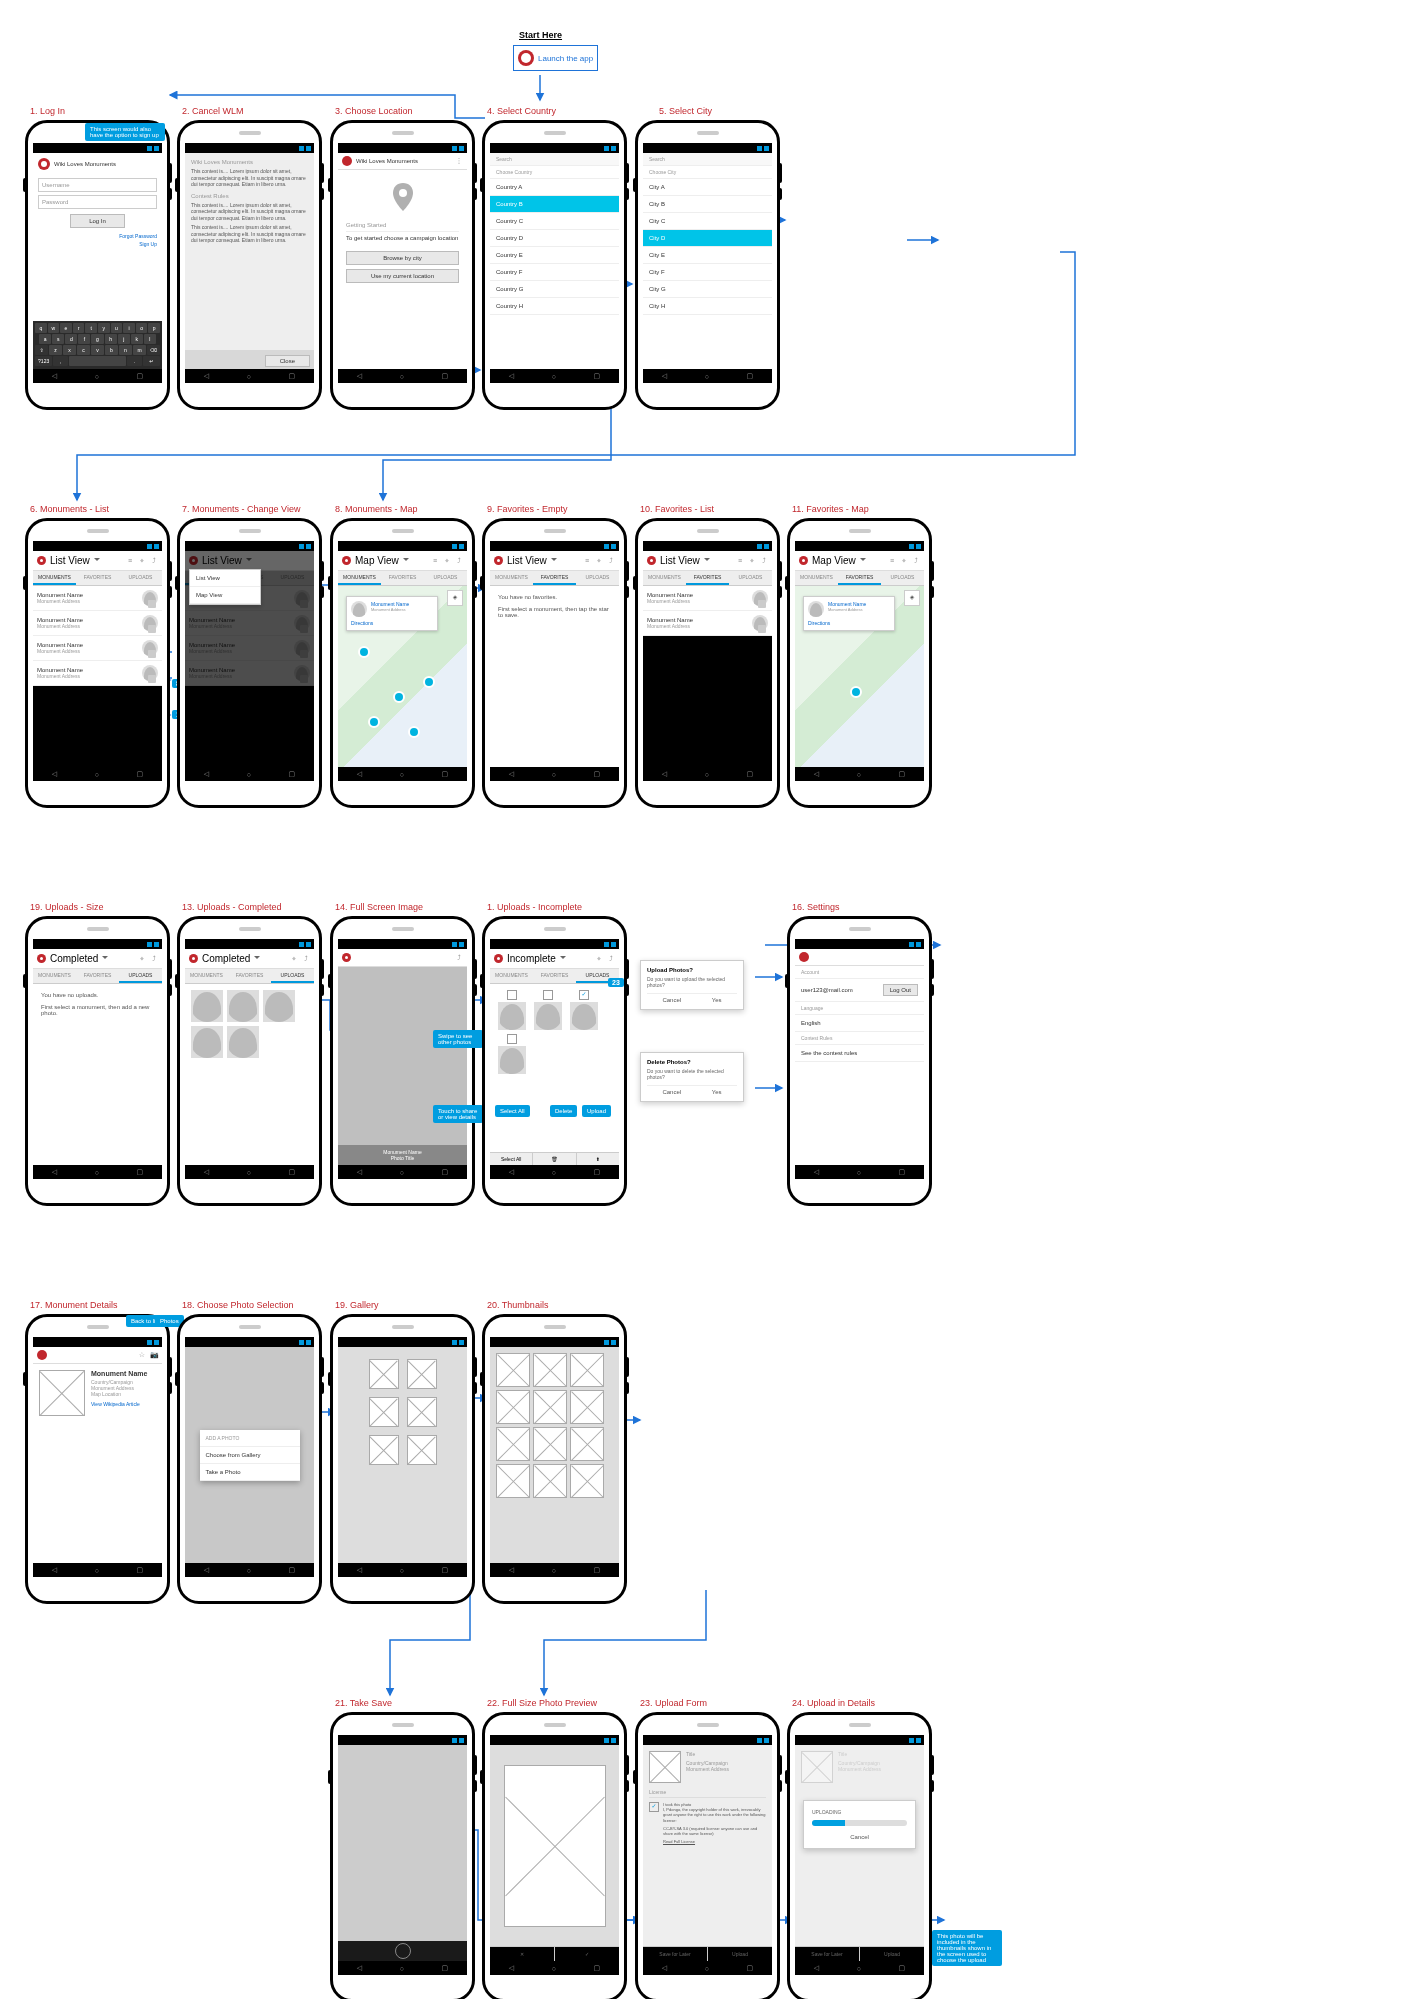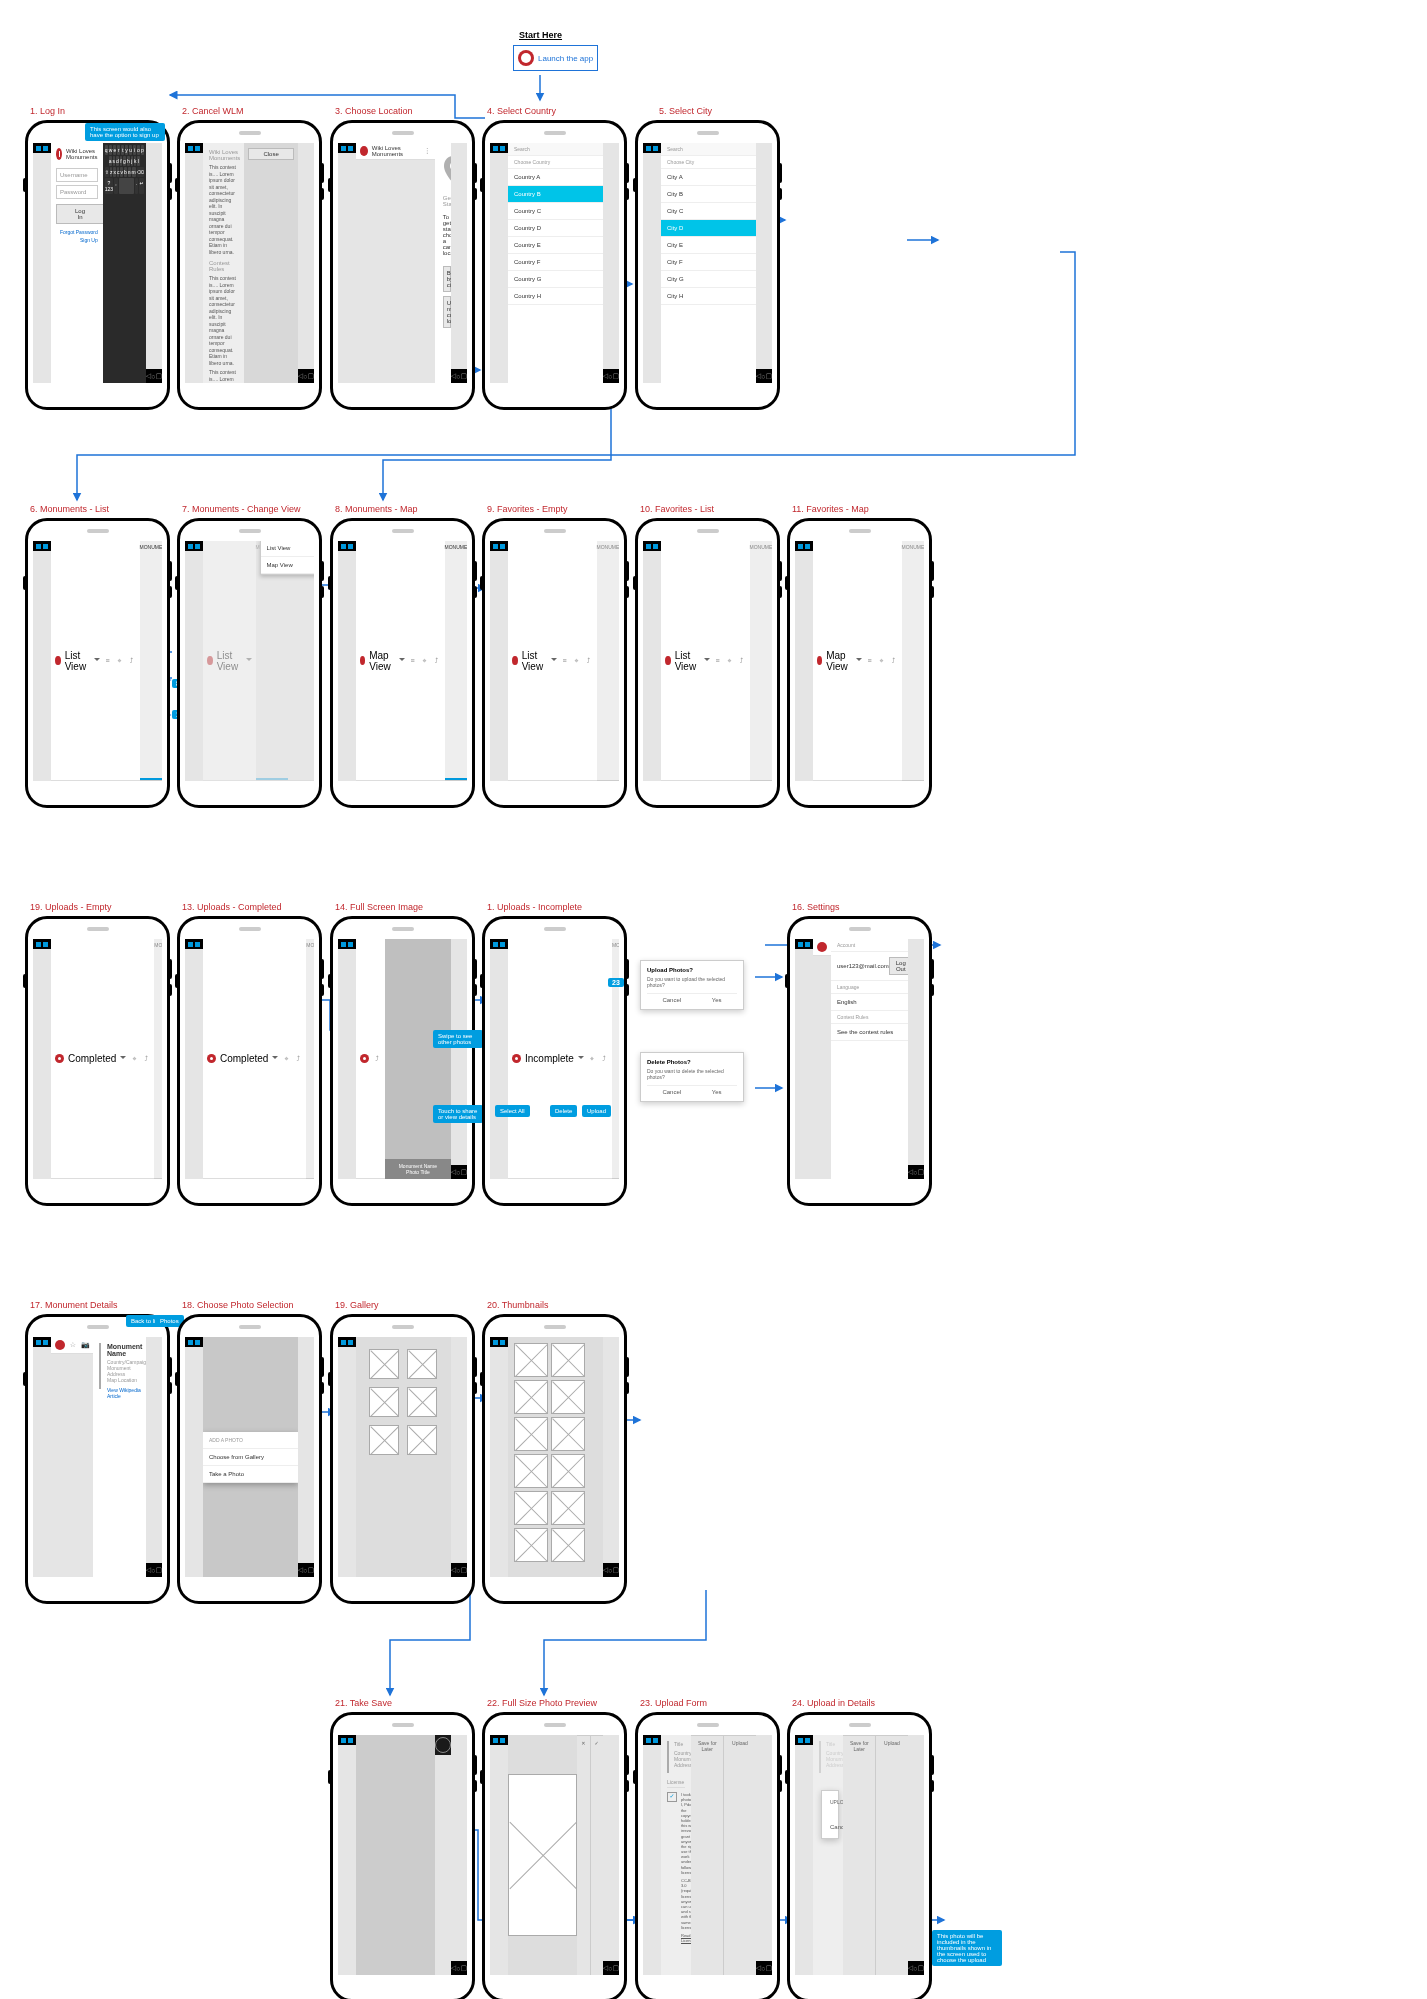--- a/index.html
+++ b/index.html
@@ -54,24 +54,25 @@
   width: 60px; height: 12px;
 }
 .side-btn { position: absolute; background: #000; }
 .side-r1 { right: -5px; top: 40px; width: 4px; height: 20px; border-radius: 2px; }
 .side-r2 { right: -5px; top: 65px; width: 4px; height: 12px; border-radius: 2px; }
 .side-l { left: -5px; top: 55px; width: 4px; height: 14px; border-radius: 2px; }
 
 .screen {
   width: 100%;
   height: 100%;
-  background: #e5e5e5;
+  background: #000000;
   position: relative;
   overflow: hidden;
   display: flex;
+  flex-direction: column;
 }
 .status-bar {
   height: 10px;
   background: #000;
   display: flex;
   justify-content: flex-end;
   align-items: center;
   gap: 2px;
   padding: 0 3px;
   box-sizing: border-box;
@@ -763,21 +764,21 @@
     </div>
         </div>
     <div class="nav-bar">
           <span>◁</span>
           <span>○</span>
           <span>▢</span>
         </div>
   </div>
 </div>
 
-<div class="caption" style="left:10px; top:882px;"><span>19.</span> <span>Uploads - Empty</span></div>
+<div class="caption" style="left:10px; top:882px;"><span>19.</span> <span>Uploads - Size</span></div>
 <div class="phone" style="left:5px; top:896px;">
   <div class="side-btn side-r1"></div>
       <div class="side-btn side-r2"></div>
       <div class="side-btn side-l"></div>
   <div class="screen">
     <div class="status-bar">
           <span class="sb-ico"></span>
           <span class="sb-ico"></span>
         </div>
     <div class="drop-row">

